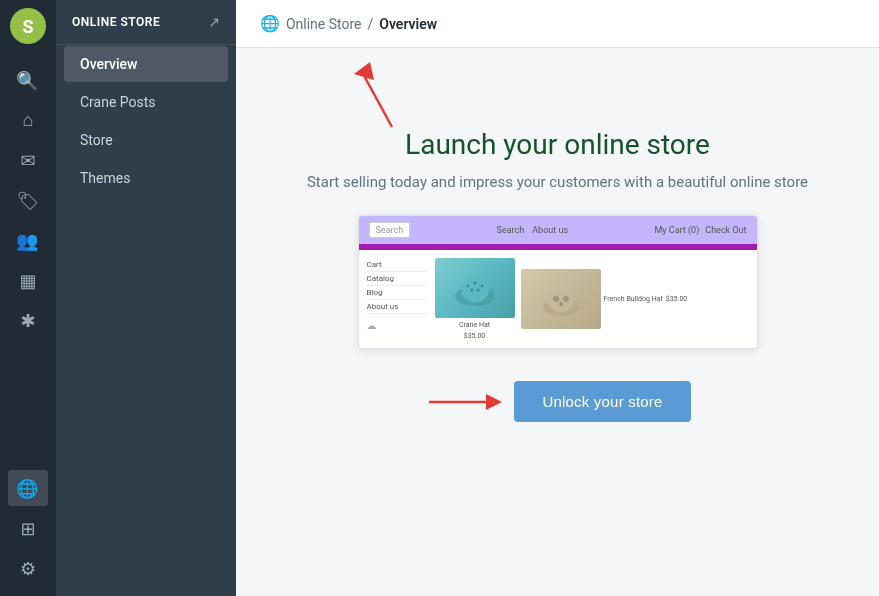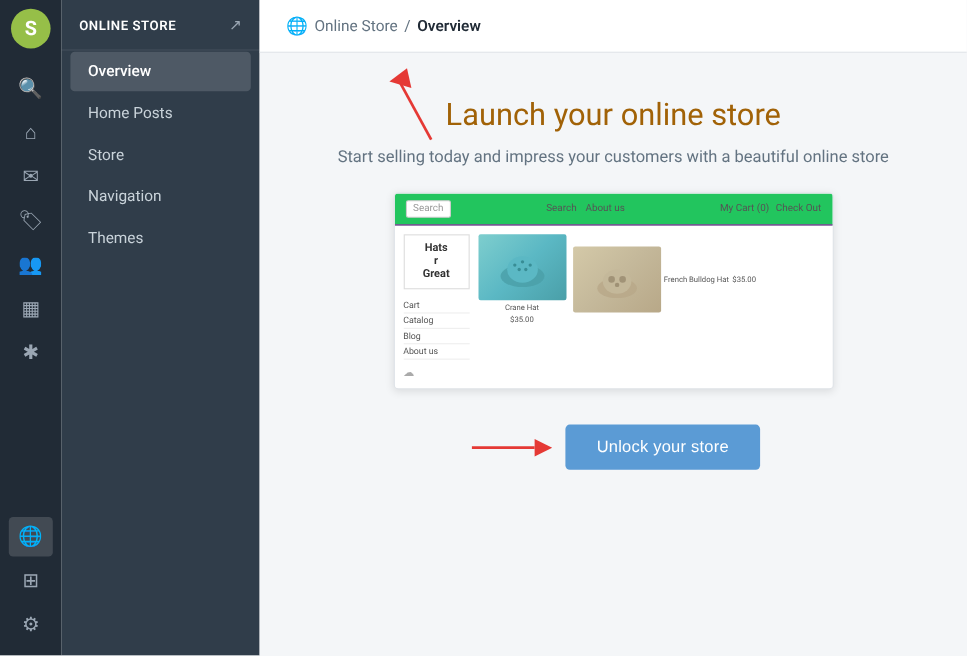--- a/index.html
+++ b/index.html
@@ -136,48 +136,49 @@
       align-items: center;
       justify-content: flex-start;
       padding: 40px 24px 24px;
       overflow-y: auto;
       position: relative;
     }
 
     .launch-title {
       font-size: 28px;
       font-weight: 400;
-      color: #a16207;
+      color: #14532d;
       margin-bottom: 12px;
       text-align: center;
+      margin-top: 40px;
     }
     .launch-subtitle {
       font-size: 15px;
       color: #637381;
       text-align: right;
       margin-bottom: 24px;
     }
 
     
     .store-preview {
       width: 400px;
       border: 1px solid #dfe3e8;
       border-radius: 4px;
       background: #fff;
       overflow: hidden;
       box-shadow: 0 2px 8px rgba(0,0,0,0.1);
       margin-bottom: 32px;
     }
     .store-preview-topbar {
-      background: #22c55e;
+      background: #c4b5fd;
       padding: 6px 10px;
       display: flex;
       align-items: center;
       gap: 10px;
-      border-bottom: 1px solid #a21caf;
+      border-bottom: 6px solid #a21caf;
     }
     .preview-search-box {
       background: #fff;
       border: 1px solid #ccc;
       border-radius: 2px;
       padding: 2px 6px;
       font-size: 9px;
       color: #999;
       flex: 0 0 auto;
     }
@@ -310,23 +311,22 @@
   <div class="nav-icon">⊞</div>
   <div class="nav-icon">⚙</div>
 </div>
 
 <div class="nav-sidebar">
   <div class="sidebar-header">
     <span class="sidebar-title">ONLINE STORE</span>
     <span class="external-icon">↗</span>
   </div>
   <div class="nav-item active">Overview</div>
-  <div class="nav-item">Home Posts</div>
+  <div class="nav-item">Crane Posts</div>
   <div class="nav-item">Store</div>
-  <div class="nav-item">Navigation</div>
   <div class="nav-item">Themes</div>
 </div>
 
 <div class="main-content">
 
   <div class="breadcrumb-bar">
     <span class="breadcrumb-globe">🌐</span>
     <span class="breadcrumb-text">Online Store</span>
     <span class="breadcrumb-separator">/</span>
     <span class="breadcrumb-current">Overview</span>
@@ -346,23 +346,20 @@
             <span>About us</span>
           </div>
           <div class="preview-cart">
             <span>My Cart (0)</span>
             <span>Check Out</span>
           </div>
         </div>
 
         <div class="store-preview-body">
           <div class="preview-left-nav">
-            <div class="preview-logo-area">
-              <div class="preview-logo-text">Hats<br>r<br>Great</div>
-            </div>
             <ul class="preview-nav-list">
               <li>Cart</li>
               <li>Catalog</li>
               <li>Blog</li>
               <li>About us</li>
             </ul>
             <div class="preview-icon-row">☁</div>
           </div>
           <div class="preview-products">
             <div class="preview-product-images">

